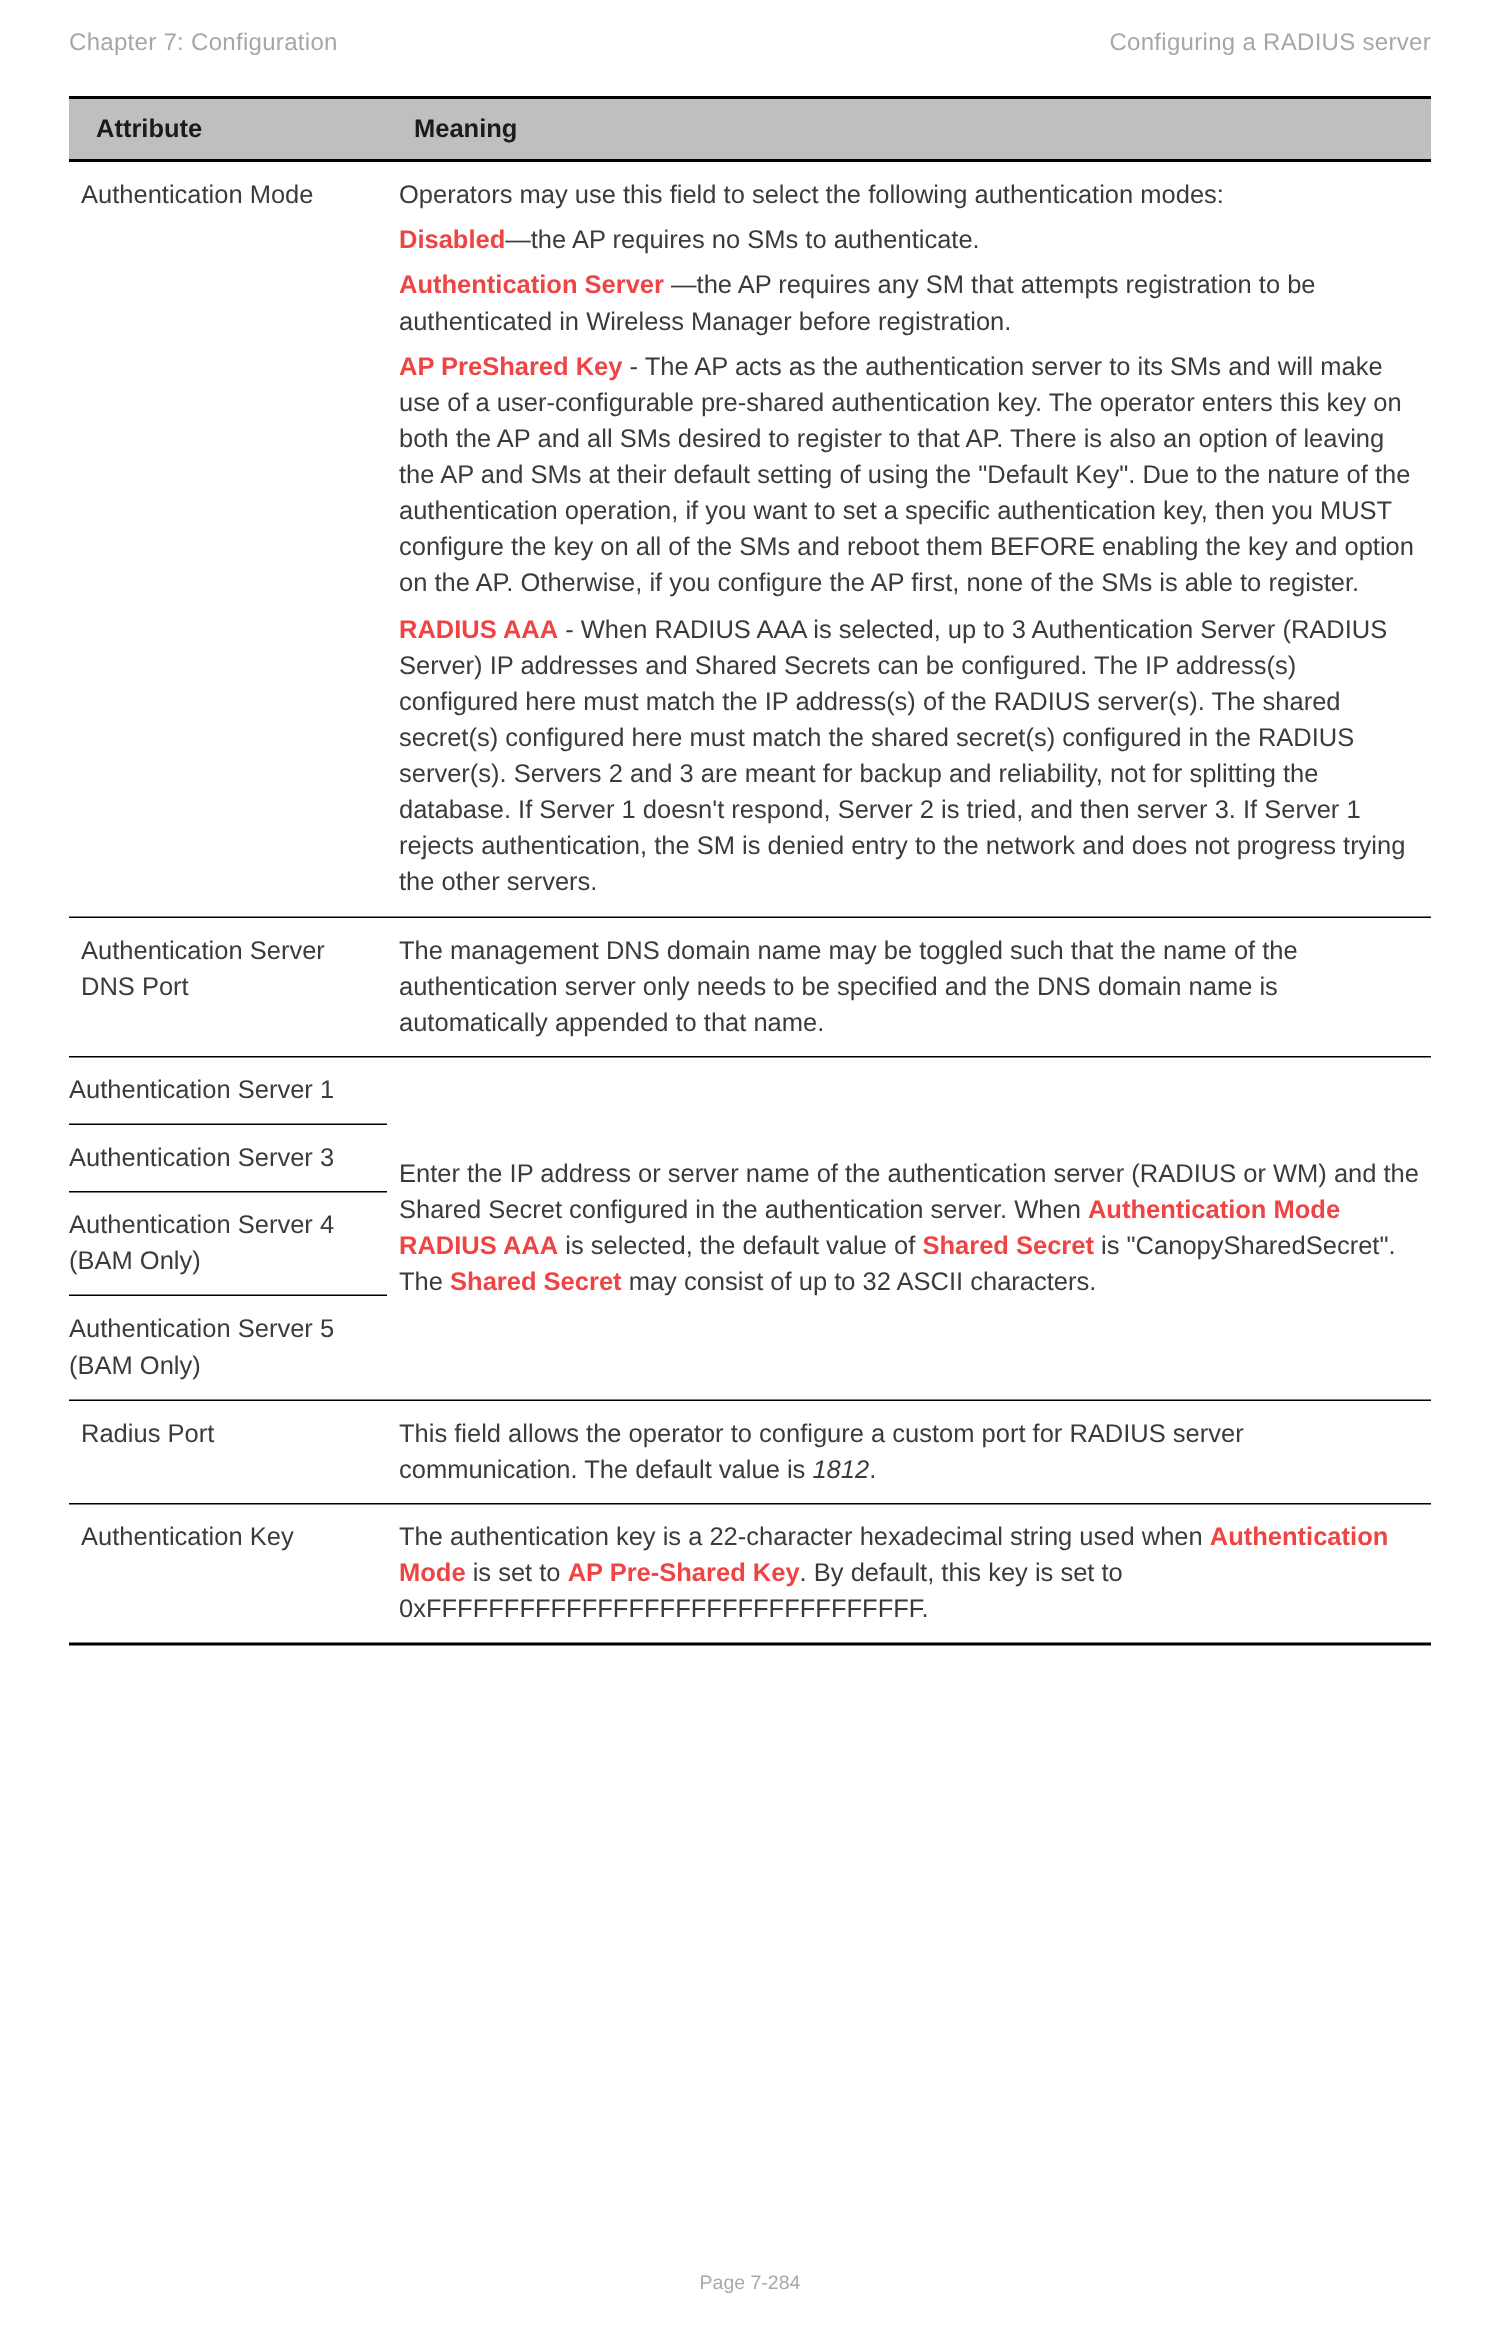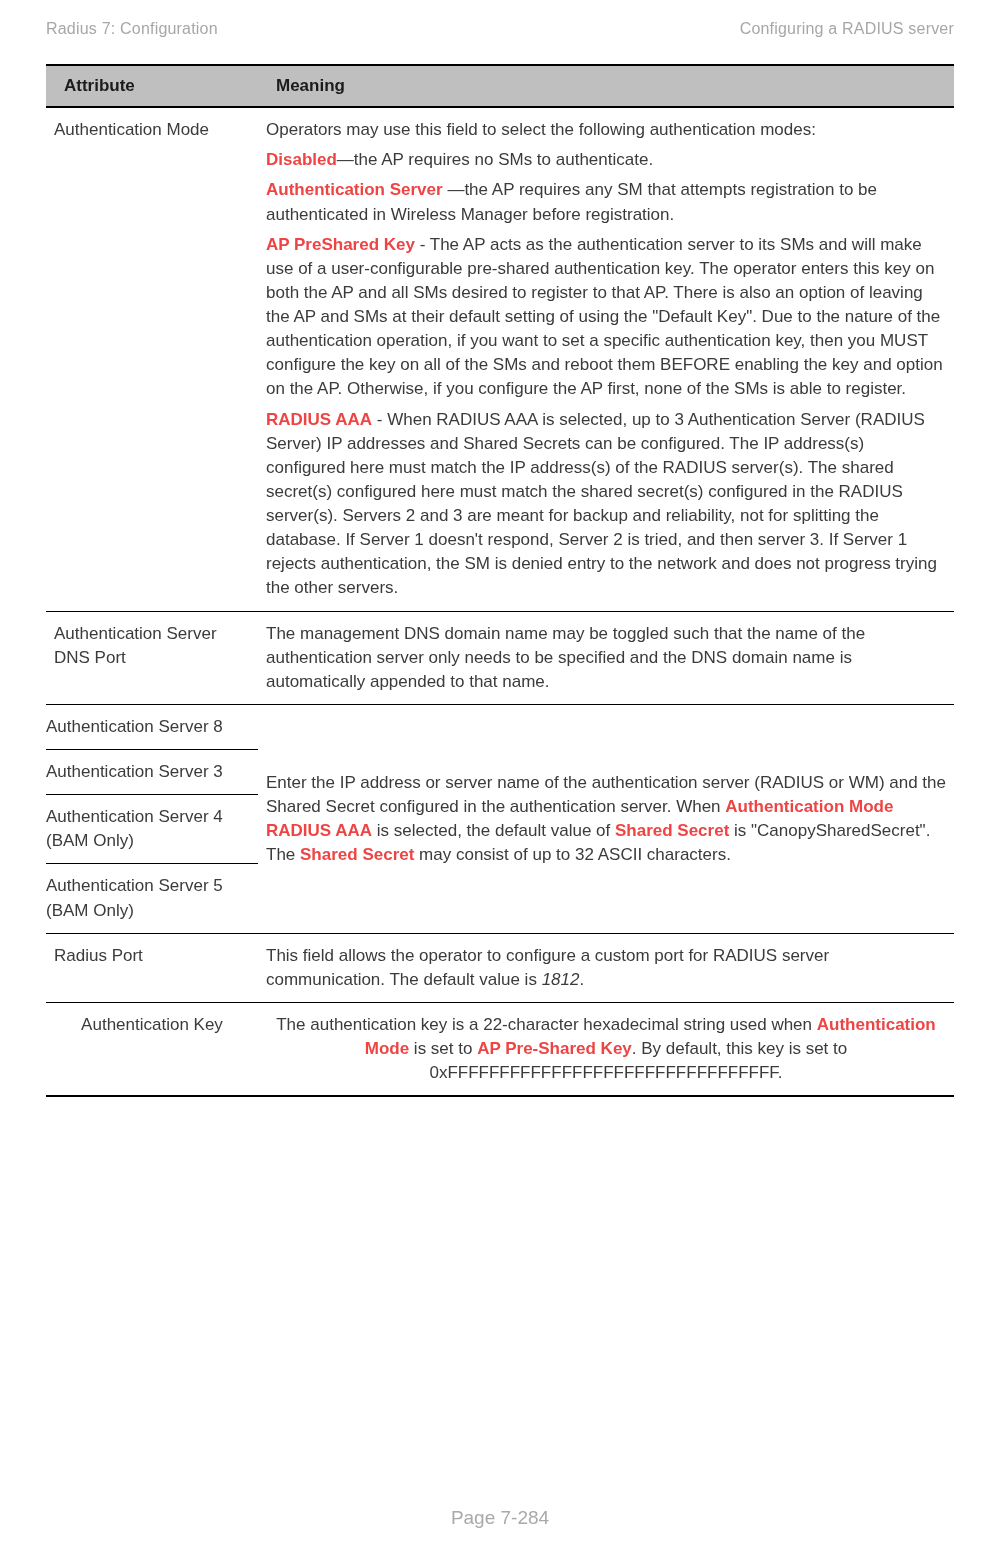--- a/index.html
+++ b/index.html
@@ -38,44 +38,44 @@
     border-top: 2px solid #000;
     border-bottom: 2px solid #000;
   }
   table.doc > thead > tr > th:first-child { width: 212px; }
   table.doc > tbody > tr > td {
     vertical-align: top;
     padding: 10px 8px 10px 8px;
     margin-left: 12px;
   }
   .row-sep { border-bottom: 1px solid #000; }
-  .tbl-bottom { border-bottom: 2px solid #000; text-align: center; }
+  .tbl-bottom { border-bottom: 2px solid #000; }
   .attr-col { width: 212px; padding-right: 6px; }
   .nested { width: 100%; border-collapse: collapse; }
   .nested td { padding: 10px 6px 10px 0; vertical-align: top; }
   .nested-sep { border-bottom: 1px solid #000; }
   .para { margin-bottom: 6px; }
   .para:last-child { margin-bottom: 0; }
   b.strong { font-weight: 700; color: #ef4444; }
   i.em { font-style: italic; }
   .footer {
     position: absolute;
     bottom: 26px;
     left: 0; right: 0;
     text-align: center;
     color: #a9a9a9;
-    font-size: 19px;
+    font-size: 13px;
   }
 </style>
 </head>
 <body>
 
 <div class="page">
   <div class="head-row">
-    <span>Radius 7:  Configuration</span>
+    <span>Chapter 7:  Configuration</span>
     <span>Configuring a RADIUS server</span>
   </div>
 
   <table class="doc">
     <thead>
       <tr>
         <th>Attribute</th>
         <th>Meaning</th>
       </tr>
     </thead>
@@ -103,21 +103,21 @@
       <tr class="row-sep">
         <td class="attr-col">Authentication Server DNS Port</td>
         <td>The management DNS domain name may be toggled such that the name of the authentication server only needs to be specified and the DNS domain name is automatically appended to that name.</td>
       </tr>
 
       <tr class="row-sep">
         <td class="attr-col" style="padding:0;">
           <table class="nested">
             <tbody>
                 <tr>
-                  <td class="nested-sep">Authentication Server 8</td>
+                  <td class="nested-sep">Authentication Server 1</td>
                 </tr>
             <tr>
                   <td class="nested-sep">Authentication Server 3</td>
                 </tr>
             <tr>
                   <td class="nested-sep">Authentication Server 4 (BAM Only)</td>
                 </tr>
             <tr>
                   <td>Authentication Server 5 (BAM Only)</td>
                 </tr>

